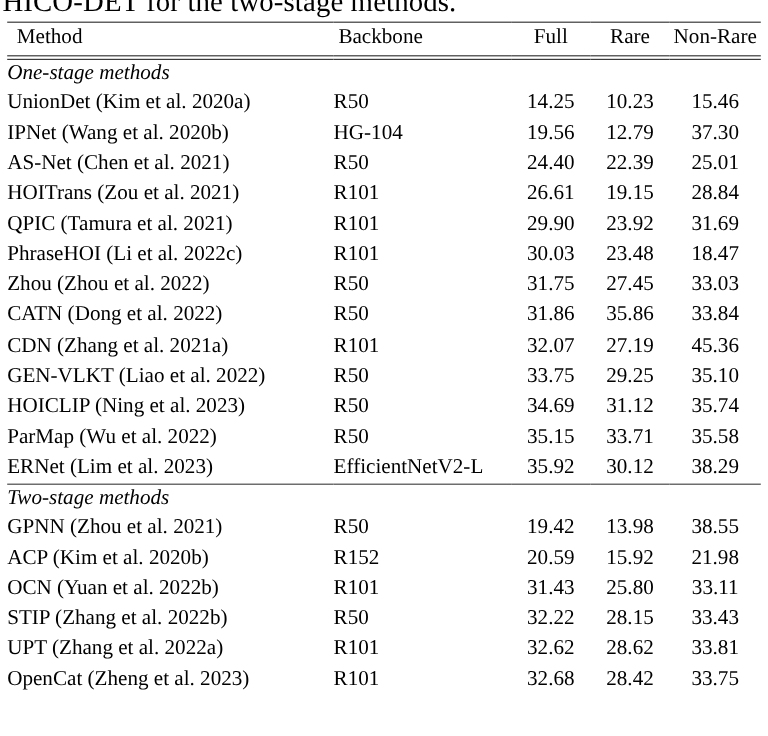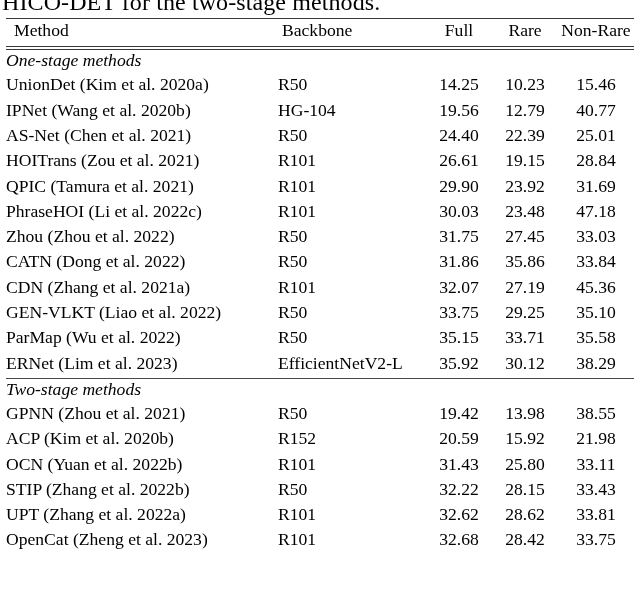--- a/index.html
+++ b/index.html
@@ -138,21 +138,21 @@
           <td class="backbone">R50</td>
           <td class="num">14.25</td>
           <td class="num">10.23</td>
           <td class="num">15.46</td>
         </tr>
         <tr class="row-line">
           <td class="method">IPNet (Wang et al. 2020b)</td>
           <td class="backbone">HG-104</td>
           <td class="num">19.56</td>
           <td class="num">12.79</td>
-          <td class="num">40.77</td>
+          <td class="num">37.30</td>
         </tr>
         <tr class="row-line">
           <td class="method">AS-Net (Chen et al. 2021)</td>
           <td class="backbone">R50</td>
           <td class="num">24.40</td>
           <td class="num">22.39</td>
           <td class="num">25.01</td>
         </tr>
         <tr class="row-line">
           <td class="method">HOITrans (Zou et al. 2021)</td>
@@ -166,21 +166,21 @@
           <td class="backbone">R101</td>
           <td class="num">29.90</td>
           <td class="num">23.92</td>
           <td class="num">31.69</td>
         </tr>
         <tr class="row-line">
           <td class="method">PhraseHOI (Li et al. 2022c)</td>
           <td class="backbone">R101</td>
           <td class="num">30.03</td>
           <td class="num">23.48</td>
-          <td class="num">47.18</td>
+          <td class="num">18.47</td>
         </tr>
         <tr class="row-line">
           <td class="method">Zhou (Zhou et al. 2022)</td>
           <td class="backbone">R50</td>
           <td class="num">31.75</td>
           <td class="num">27.45</td>
           <td class="num">33.03</td>
         </tr>
         <tr class="row-line">
           <td class="method">CATN (Dong et al. 2022)</td>
@@ -195,20 +195,27 @@
           <td class="num">32.07</td>
           <td class="num">27.19</td>
           <td class="num">45.36</td>
         </tr>
         <tr class="row-line">
           <td class="method">GEN-VLKT (Liao et al. 2022)</td>
           <td class="backbone">R50</td>
           <td class="num">33.75</td>
           <td class="num">29.25</td>
           <td class="num">35.10</td>
+        </tr>
+        <tr class="row-line">
+          <td class="method">HOICLIP (Ning et al. 2023)</td>
+          <td class="backbone">R50</td>
+          <td class="num">34.69</td>
+          <td class="num">31.12</td>
+          <td class="num">35.74</td>
         </tr>
         <tr class="row-line">
           <td class="method">ParMap (Wu et al. 2022)</td>
           <td class="backbone">R50</td>
           <td class="num">35.15</td>
           <td class="num">33.71</td>
           <td class="num">35.58</td>
         </tr>
         <tr class="row-line">
           <td class="method">ERNet (Lim et al. 2023)</td>

